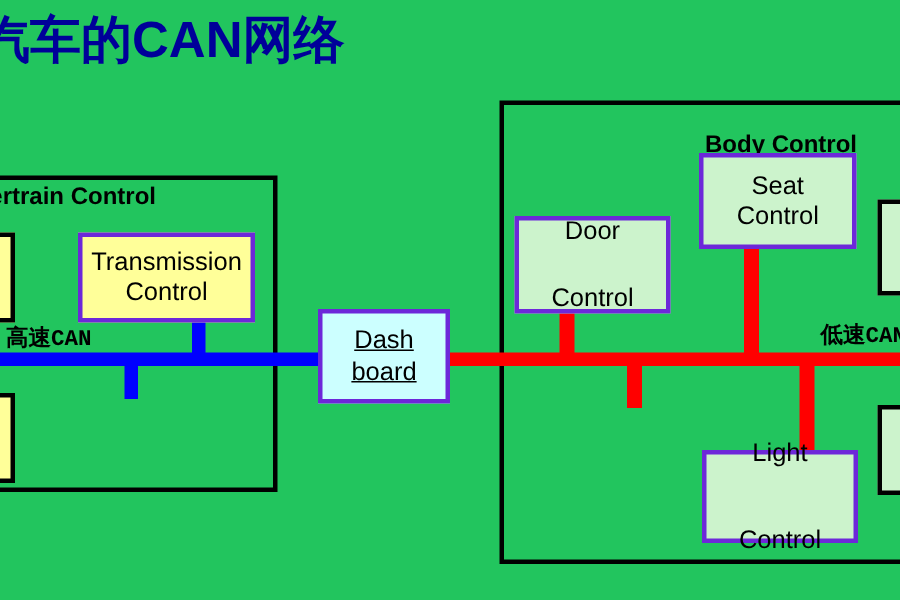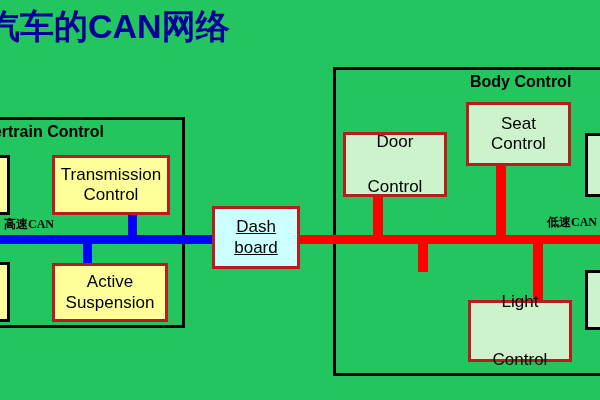--- a/index.html
+++ b/index.html
@@ -7,49 +7,49 @@
           font-family:"Liberation Sans",sans-serif;}
 
   .title{position:absolute;left:-14px;top:4px;font-size:34px;font-weight:bold;
          color:#000099;white-space:nowrap;z-index:4;}
 
   .group{position:absolute;border:3px solid #000;background:transparent;z-index:1;}
   .g-powertrain{left:-62px;top:117px;width:241px;height:205px;}
   .g-body{left:333px;top:67px;width:300px;height:303px;}
   .group-label{position:absolute;font-size:16px;font-weight:bold;color:#000;white-space:nowrap;}
   .gl-powertrain{left:19px;top:3px;}
-  .gl-body{left:134px;top:3px;}
+  .gl-body{left:134px;top:18px;}
 
   .bus{position:absolute;z-index:2;}
   .bus.blue{background:#0000FF;}
   .bus.red{background:#FF0000;}
   .b-trunk-high{left:0;top:235px;width:214px;height:9px;}
   .b-conn-trans{left:128px;top:212px;width:9px;height:26px;}
   .b-conn-active{left:83px;top:240px;width:9px;height:26px;}
   .b-trunk-low{left:298px;top:235px;width:302px;height:9px;}
   .r-conn-door{left:373px;top:195px;width:10px;height:43px;}
   .r-conn-seat{left:496px;top:165px;width:10px;height:73px;}
   .r-conn-air{left:418px;top:241px;width:10px;height:31px;}
   .r-conn-light{left:533px;top:241px;width:10px;height:61px;}
 
-  .bus-label{position:absolute;z-index:4;font-family:Liberation Serif, serif;
-             font-weight:bold;font-size:12px;color:#000;white-space:nowrap;}
+  .bus-label{position:absolute;z-index:4;font-family:Liberation Mono, monospace;
+             font-weight:bold;font-size:15px;color:#000;white-space:nowrap;}
   .bl-high{left:4px;top:216px;}
   .bl-low{left:547px;top:214px;}
 
-  .node{position:absolute;z-index:3;border:3px solid #b91c1c;display:flex;flex-direction:column;
+  .node{position:absolute;z-index:3;border:3px solid #6d28d9;display:flex;flex-direction:column;
         align-items:center;justify-content:center;text-align:center;font-size:17px;
         color:#000;line-height:1.18;}
   .fill-yellow{background:#FFFF99;}
   .fill-green{background:#CCF3CC;}
   .fill-cyan{background:#CCFFFF;}
   .n-trans{left:52px;top:155px;width:112px;height:54px;}
   .n-active{left:52px;top:263px;width:110px;height:53px;}
   .n-dash{left:212px;top:206px;width:82px;height:57px;text-decoration:underline;}
-  .n-door{left:343px;top:132px;width:98px;height:59px;gap:24px;}
+  .n-door{left:343px;top:144px;width:98px;height:59px;gap:24px;}
   .n-seat{left:466px;top:102px;width:99px;height:58px;}
   .n-air{left:343px;top:270px;width:98px;height:57px;}
   .n-light{left:468px;top:300px;width:98px;height:56px;gap:37px;}
 
   .stub{position:absolute;z-index:3;border:3px solid #000;}
   .s-left1{left:-40px;top:155px;width:44px;height:54px;}
   .s-left2{left:-40px;top:262px;width:44px;height:54px;}
   .s-right1{left:585px;top:133px;width:40px;height:58px;}
   .s-right2{left:585px;top:270px;width:40px;height:54px;}
 </style>
@@ -81,24 +81,20 @@
 
   <div class="stub fill-yellow s-left1"></div>
   <div class="stub fill-yellow s-left2"></div>
   <div class="stub fill-green s-right1"></div>
   <div class="stub fill-green s-right2"></div>
 
   <div class="node fill-yellow n-trans">
     <span>Transmission</span>
     <span>Control</span>
   </div>
-  <div class="node fill-yellow n-active">
-    <span>Active</span>
-    <span>Suspension</span>
-  </div>
   <div class="node fill-cyan n-dash">
     <span>Dash</span>
     <span>board</span>
   </div>
   <div class="node fill-green n-door">
     <span>Door</span>
     <span>Control</span>
   </div>
   <div class="node fill-green n-seat">
     <span>Seat</span>

